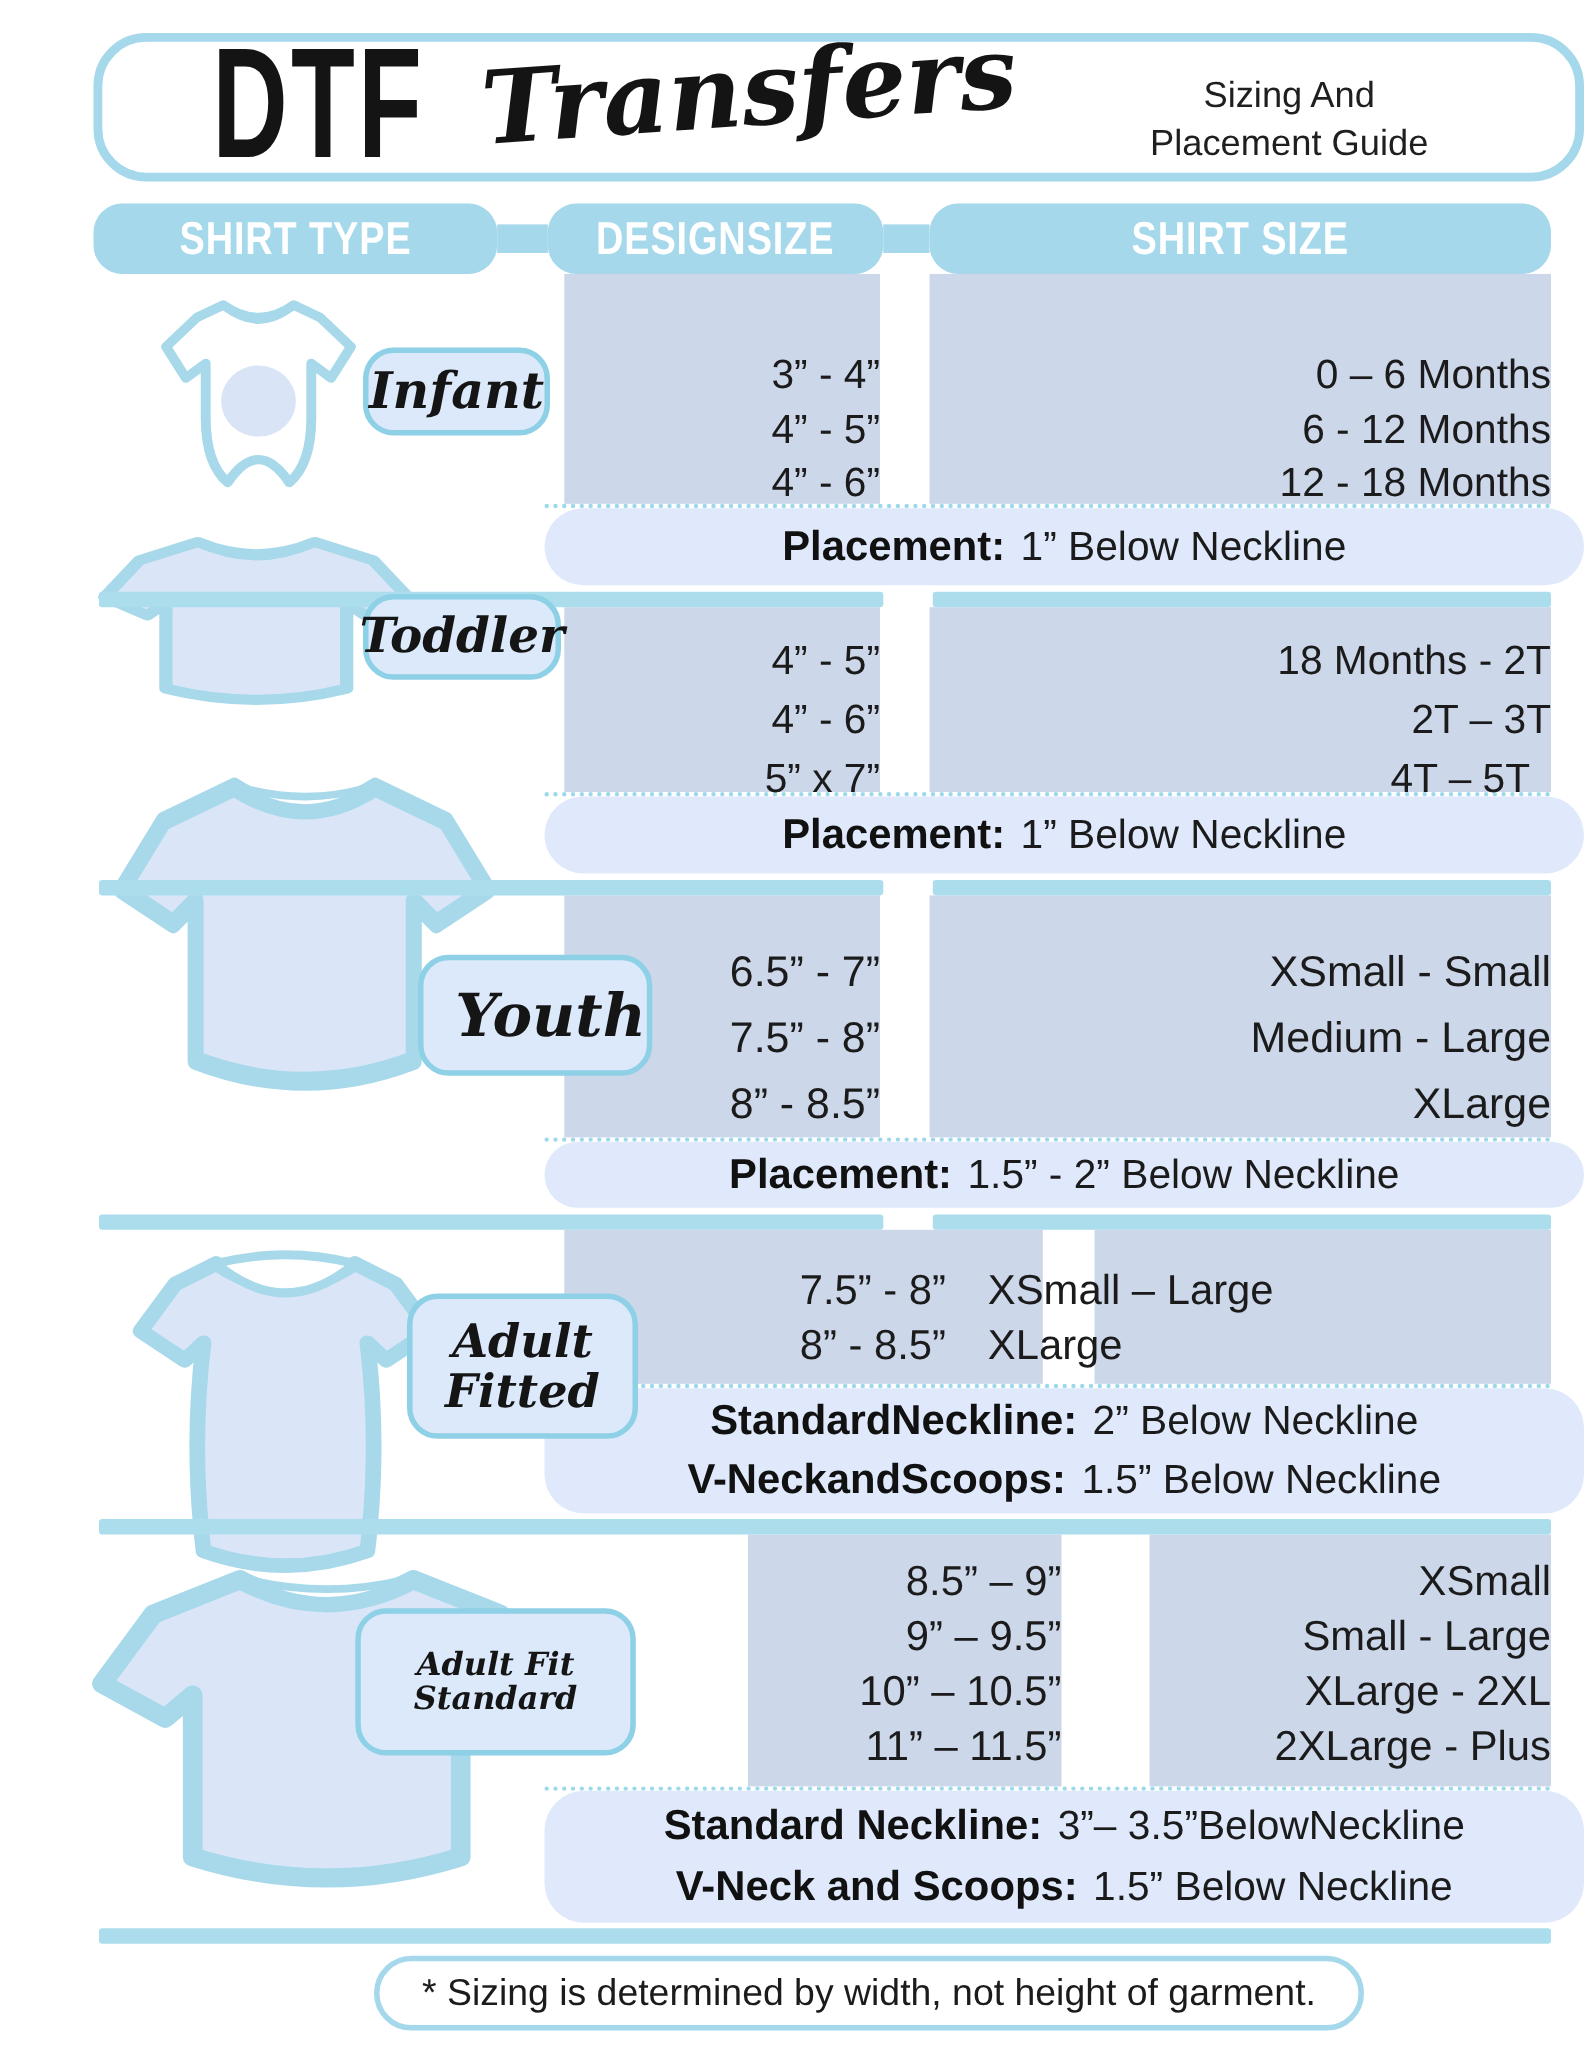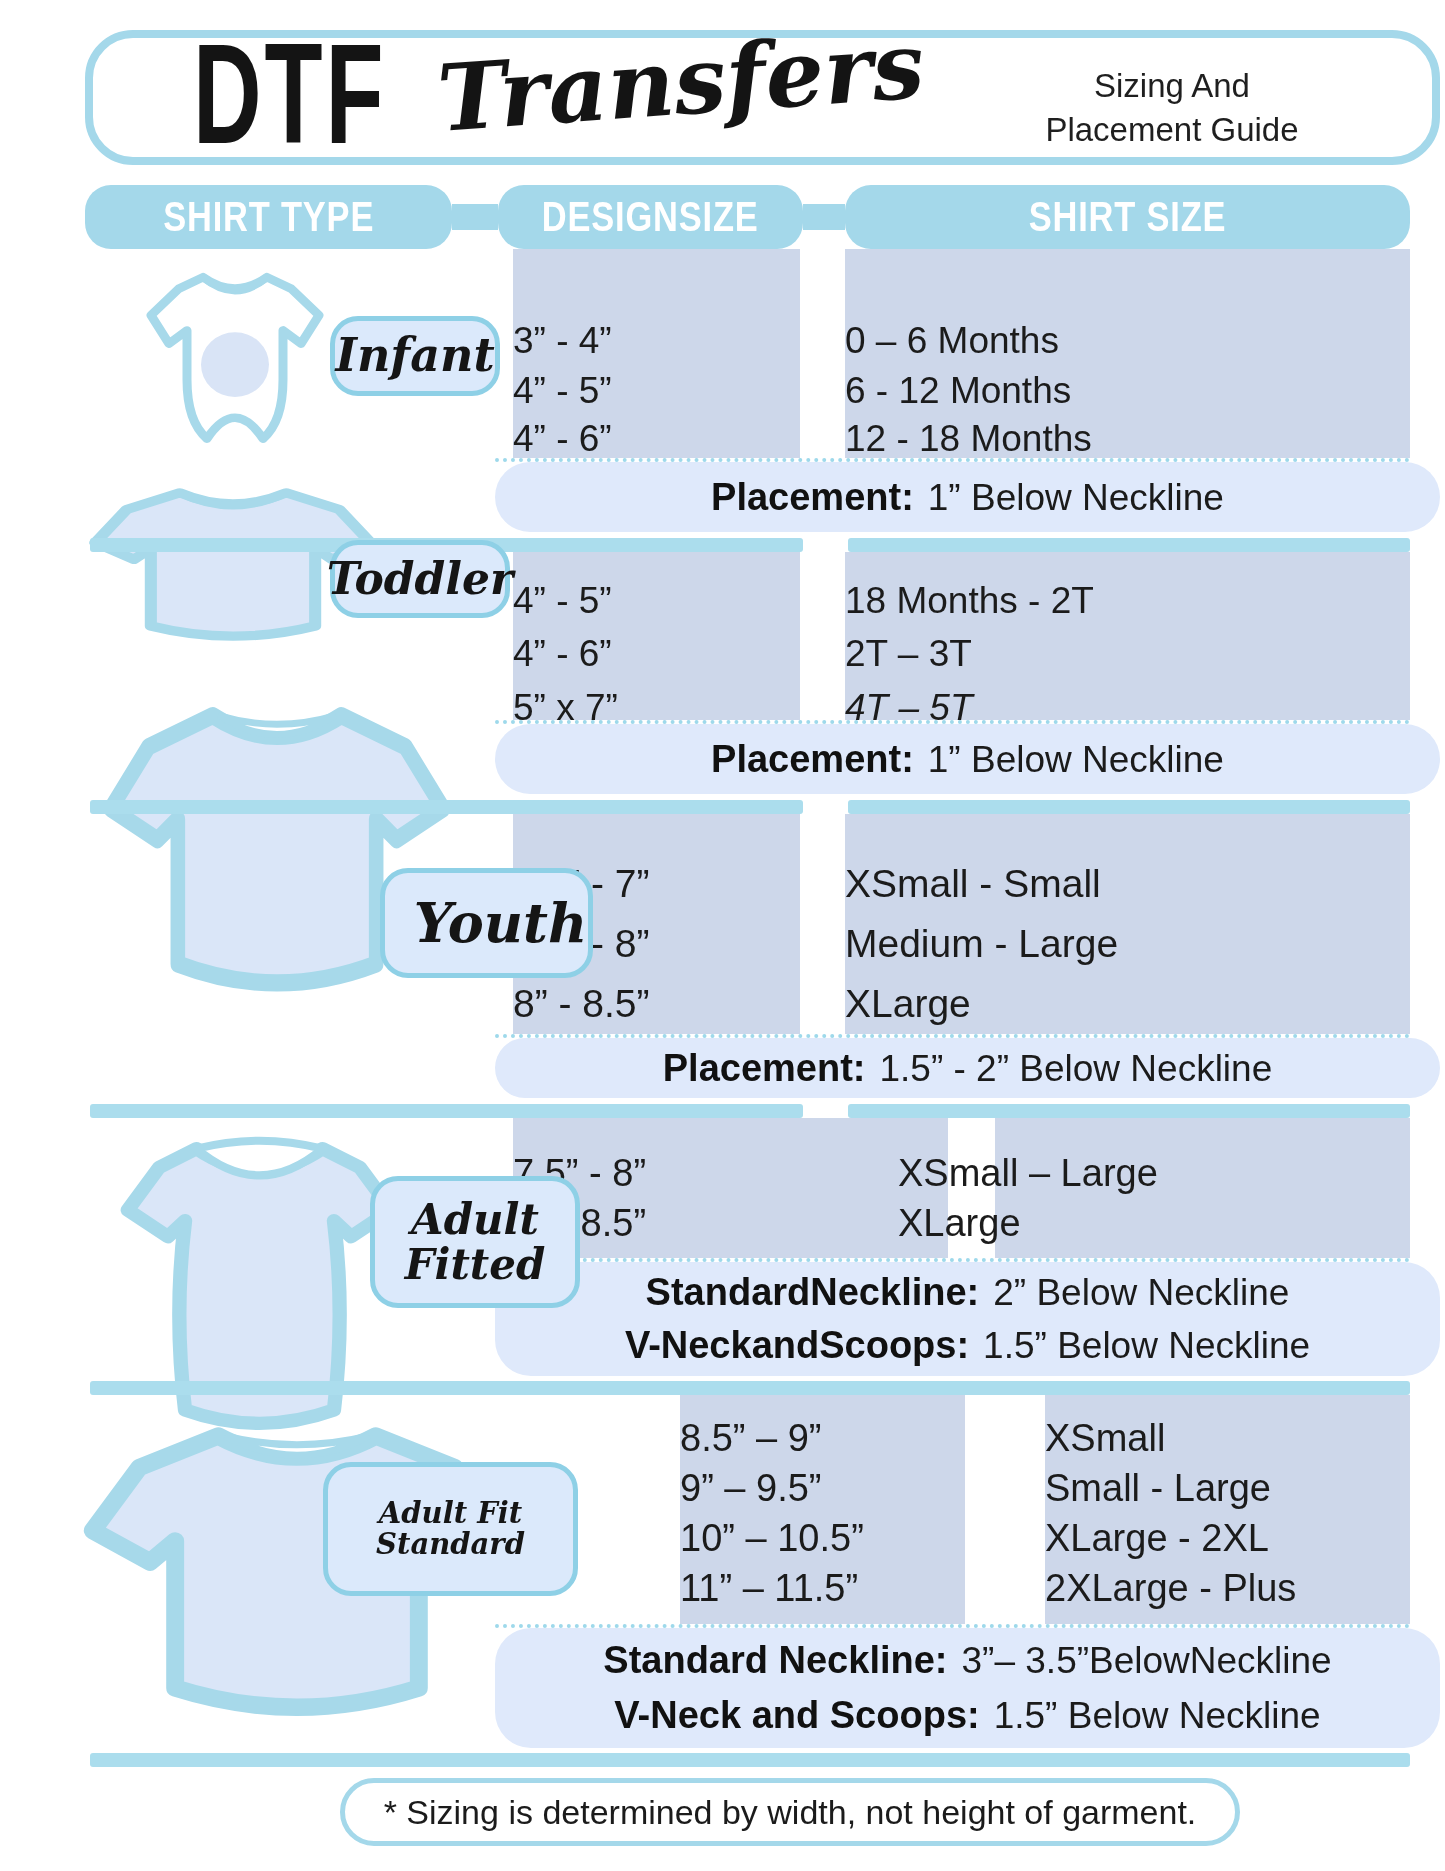--- a/index.html
+++ b/index.html
@@ -23,21 +23,21 @@
   .pill{position:absolute;height:64px;background:#a4d8ea;border-radius:26px;
         display:flex;align-items:center;justify-content:center;}
   .pill-text{color:#ffffff;font-weight:700;font-size:42px;letter-spacing:1px;
              display:inline-block;transform:scaleX(.82);white-space:nowrap;}
   .connector{position:absolute;height:26px;background:#a4d8ea;}
 
   
   .strip{position:absolute;background:#cdd7ea;}
 
   
-  .line{position:absolute;height:46px;line-height:46px;font-size:37px;text-align:left;
+  .line{position:absolute;height:46px;line-height:46px;font-size:37px;text-align:right;
         white-space:nowrap;color:#1b1b1b;z-index:4;}
   .line.f39{font-size:39px;}
   .line.f38{font-size:38px;}
   .line.left{text-align:left;}
 
   
   .dotted{position:absolute;border-top:4px dotted #9ed9eb;z-index:3;}
   .band{position:absolute;background:#dfe9fb;border-radius:36px;z-index:3;
         display:flex;flex-direction:column;justify-content:space-evenly;align-items:center;}
   .band-line{display:flex;align-items:baseline;gap:14px;white-space:nowrap;}
@@ -176,21 +176,21 @@
     <path d="M34 8 Q50 20 66 8 L78 14 L92 28 L83 43 L74 36 L74 62 Q74 84 64 93 Q57 82 50 82 Q43 82 36 93 Q26 84 26 62 L26 36 L17 43 L8 28 L22 14 Z" fill="#ffffff" stroke="#a7d9ea" stroke-width="4.5" stroke-linejoin="round"></path>
     <path d="M34 8 Q50 22 66 8" fill="none" stroke="#a7d9ea" stroke-width="4"></path>
     <circle cx="50" cy="54" r="17" fill="#d9e4f6"></circle>
   </svg>
 
   <div class="line" style="left:473px;top:578px;width:287px;">4” - 5”</div>
   <div class="line" style="left:473px;top:631px;width:287px;">4” - 6”</div>
   <div class="line" style="left:473px;top:685px;width:287px;">5” x 7”</div>
   <div class="line" style="left:805px;top:578px;width:565px;">18 Months - 2T</div>
   <div class="line" style="left:805px;top:631px;width:565px;">2T – 3T</div>
-  <div class="line" style="left:805px;top:685px;width:546px;font-style:italic;">4T – 5T</div>
+  <div class="line" style="left:805px;top:685px;width:546px;">4T – 5T</div>
 
   <div class="script-pill" style="left:290px;top:540px;width:170px;height:68px;font-size:44px;">
     <span>Toddler</span>
   </div>
 
   <svg class="shirt-svg" style="left:48px;top:478px;" width="290" height="185" viewBox="0 0 120 100" preserveAspectRatio="none">
     <path d="M38 8 Q60 20 82 8 L104 17 L117 35 L101 44 L94 38 L94 80 Q60 91 26 80 L26 38 L19 44 L3 35 L16 17 Z" fill="#dae6f8" stroke="#a7d9ea" stroke-width="5" stroke-linejoin="round"></path>
     <path d="M38 8 Q60 22 82 8" fill="none" stroke="#a7d9ea" stroke-width="4"></path>
   </svg>
 

